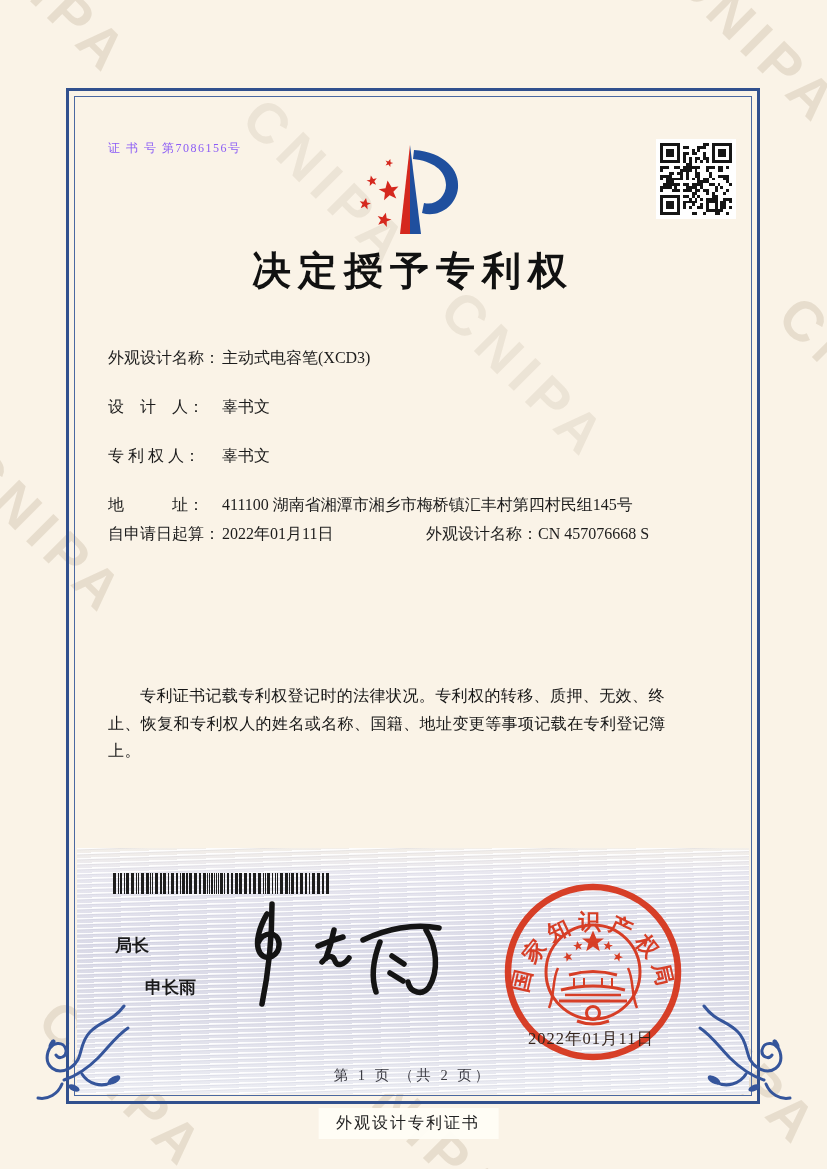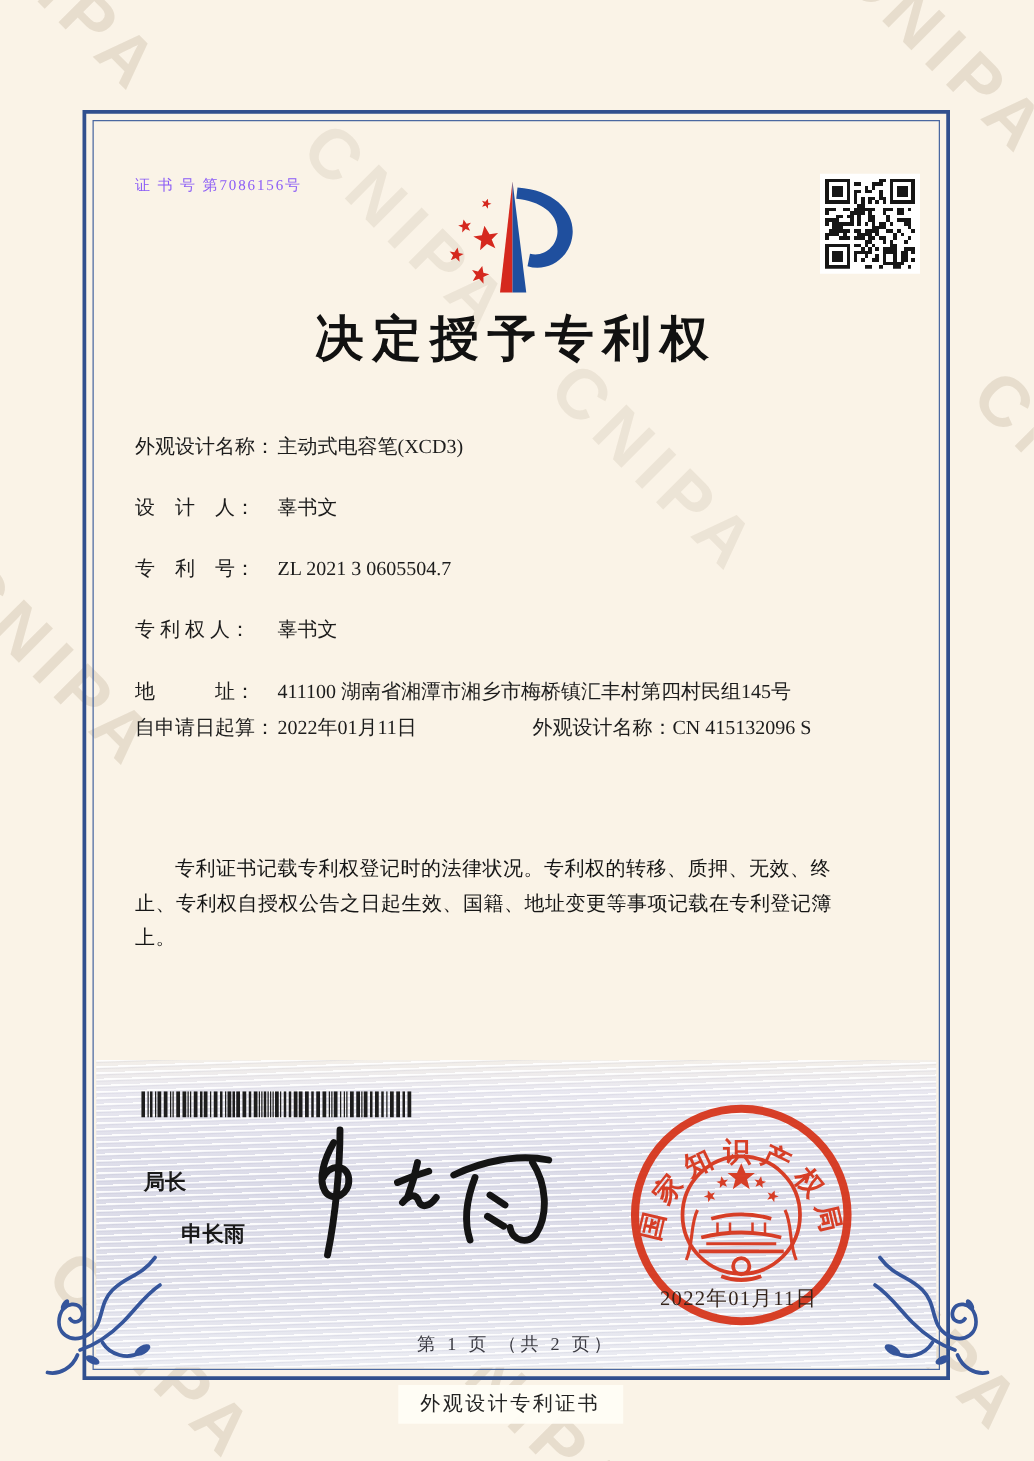--- a/index.html
+++ b/index.html
@@ -161,42 +161,38 @@
 <div class="abs fields">
   <div class="frow">
     <span class="flabel">外观设计名称：</span>
     <span class="fvalue">主动式电容笔(XCD3)</span>
   </div>
   <div class="frow">
     <span class="flabel">设　计　人：</span>
     <span class="fvalue">辜书文</span>
   </div>
   <div class="frow">
-    <span class="flabel">专　利　号：</span>
-    <span class="fvalue">ZL 2021 3 0605504.7</span>
-  </div>
-  <div class="frow">
     <span class="flabel">专 利 权 人：</span>
     <span class="fvalue">辜书文</span>
   </div>
   <div class="frow addr">
     <span class="flabel">地　　　址：</span>
     <span class="fvalue">411100 湖南省湘潭市湘乡市梅桥镇汇丰村第四村民组145号</span>
   </div>
   <div class="frow">
     <span class="flabel">自申请日起算：</span>
     <span>2022年01月11日</span>
     <span class="grant2">
-      <span>外观设计名称：</span><span>CN 415132096 S</span>
+      <span>外观设计名称：</span><span>CN 457076668 S</span>
     </span>
   </div>
 </div>
 
 <div class="abs body-text">
-  <p>专利证书记载专利权登记时的法律状况。专利权的转移、质押、无效、终止、专利权自授权公告之日起生效、国籍、地址变更等事项记载在专利登记簿上。</p>
+  <p>专利证书记载专利权登记时的法律状况。专利权的转移、质押、无效、终止、恢复和专利权人的姓名或名称、国籍、地址变更等事项记载在专利登记簿上。</p>
 </div>
 
 <div class="abs barcode" id="barcode"><i style="width:3px;background:#1d1d1d"></i><i style="width:2px"></i><i style="width:1px;background:#1d1d1d"></i><i style="width:1px"></i><i style="width:2px;background:#1d1d1d"></i><i style="width:2px"></i><i style="width:1px;background:#1d1d1d"></i><i style="width:1px"></i><i style="width:3px;background:#1d1d1d"></i><i style="width:2px"></i><i style="width:3px;background:#1d1d1d"></i><i style="width:2px"></i><i style="width:1px;background:#1d1d1d"></i><i style="width:1px"></i><i style="width:1px;background:#1d1d1d"></i><i style="width:2px"></i><i style="width:3px;background:#1d1d1d"></i><i style="width:2px"></i><i style="width:3px;background:#1d1d1d"></i><i style="width:1px"></i><i style="width:1px;background:#1d1d1d"></i><i style="width:1px"></i><i style="width:1px;background:#1d1d1d"></i><i style="width:2px"></i><i style="width:3px;background:#1d1d1d"></i><i style="width:2px"></i><i style="width:2px;background:#1d1d1d"></i><i style="width:1px"></i><i style="width:3px;background:#1d1d1d"></i><i style="width:2px"></i><i style="width:1px;background:#1d1d1d"></i><i style="width:2px"></i><i style="width:3px;background:#1d1d1d"></i><i style="width:2px"></i><i style="width:2px;background:#1d1d1d"></i><i style="width:2px"></i><i style="width:1px;background:#1d1d1d"></i><i style="width:1px"></i><i style="width:3px;background:#1d1d1d"></i><i style="width:1px"></i><i style="width:2px;background:#1d1d1d"></i><i style="width:1px"></i><i style="width:3px;background:#1d1d1d"></i><i style="width:2px"></i><i style="width:3px;background:#1d1d1d"></i><i style="width:2px"></i><i style="width:2px;background:#1d1d1d"></i><i style="width:2px"></i><i style="width:3px;background:#1d1d1d"></i><i style="width:1px"></i><i style="width:1px;background:#1d1d1d"></i><i style="width:1px"></i><i style="width:1px;background:#1d1d1d"></i><i style="width:1px"></i><i style="width:2px;background:#1d1d1d"></i><i style="width:1px"></i><i style="width:1px;background:#1d1d1d"></i><i style="width:1px"></i><i style="width:1px;background:#1d1d1d"></i><i style="width:1px"></i><i style="width:1px;background:#1d1d1d"></i><i style="width:1px"></i><i style="width:3px;background:#1d1d1d"></i><i style="width:1px"></i><i style="width:1px;background:#1d1d1d"></i><i style="width:2px"></i><i style="width:2px;background:#1d1d1d"></i><i style="width:2px"></i><i style="width:2px;background:#1d1d1d"></i><i style="width:2px"></i><i style="width:3px;background:#1d1d1d"></i><i style="width:1px"></i><i style="width:3px;background:#1d1d1d"></i><i style="width:2px"></i><i style="width:3px;background:#1d1d1d"></i><i style="width:2px"></i><i style="width:2px;background:#1d1d1d"></i><i style="width:2px"></i><i style="width:3px;background:#1d1d1d"></i><i style="width:2px"></i><i style="width:3px;background:#1d1d1d"></i><i style="width:2px"></i><i style="width:1px;background:#1d1d1d"></i><i style="width:1px"></i><i style="width:1px;background:#1d1d1d"></i><i style="width:1px"></i><i style="width:3px;background:#1d1d1d"></i><i style="width:2px"></i><i style="width:1px;background:#1d1d1d"></i><i style="width:2px"></i><i style="width:1px;background:#1d1d1d"></i><i style="width:1px"></i><i style="width:1px;background:#1d1d1d"></i><i style="width:2px"></i><i style="width:3px;background:#1d1d1d"></i><i style="width:2px"></i><i style="width:3px;background:#1d1d1d"></i><i style="width:1px"></i><i style="width:1px;background:#1d1d1d"></i><i style="width:1px"></i><i style="width:3px;background:#1d1d1d"></i><i style="width:2px"></i><i style="width:2px;background:#1d1d1d"></i><i style="width:2px"></i><i style="width:3px;background:#1d1d1d"></i><i style="width:2px"></i><i style="width:2px;background:#1d1d1d"></i><i style="width:2px"></i><i style="width:1px;background:#1d1d1d"></i><i style="width:2px"></i><i style="width:3px;background:#1d1d1d"></i><i style="width:2px"></i><i style="width:3px;background:#1d1d1d"></i><i style="width:2px"></i><i style="width:2px;background:#1d1d1d"></i><i style="width:2px"></i><i style="width:3px;background:#1d1d1d"></i><i style="width:2px"></i></div>
 
 <div class="abs sig-label" style="top:934px;">局长</div>
 <div class="abs sig-label" style="top:976px;margin-left:30px;">申长雨</div>
 
 <svg class="abs sig-svg" width="250" height="118" viewBox="0 0 250 118">
   <g fill="none" stroke="#141414" stroke-width="5.5" stroke-linecap="round" stroke-linejoin="round">
     <path d="M62,16 C55,28 49,45 55,55 C61,64 75,58 74,45 C73,33 58,33 53,45"></path>

